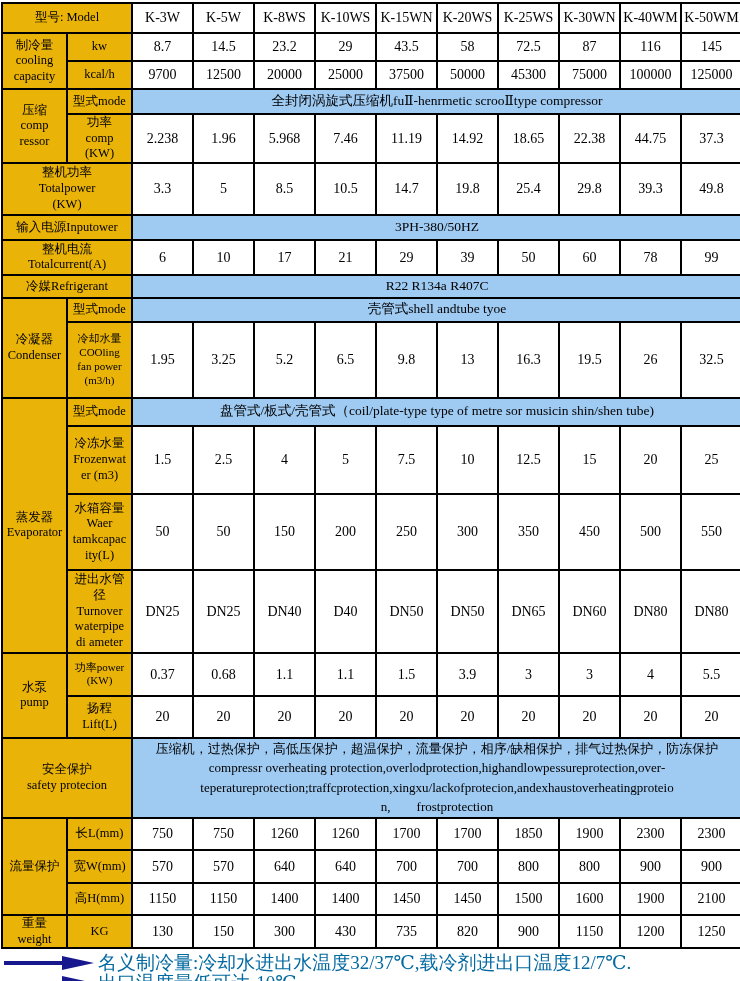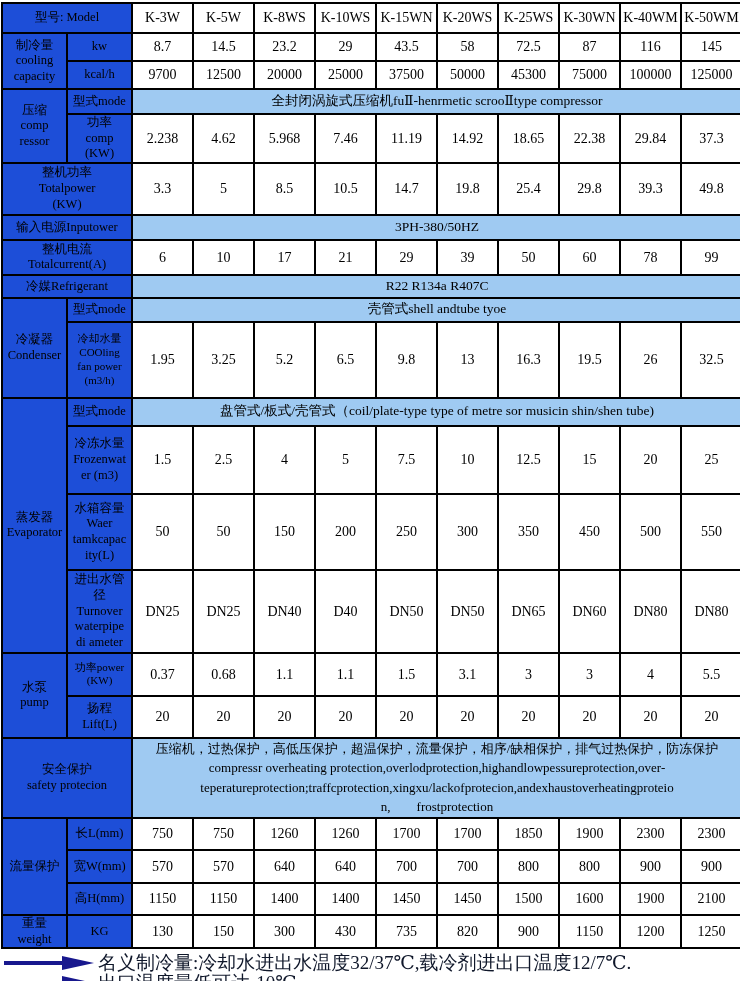--- a/index.html
+++ b/index.html
@@ -1,29 +1,29 @@
 <!DOCTYPE html>
 <html><head>
 <meta charset="utf-8">
 <style>
   html,body{margin:0;padding:0;background:#ffffff;width:740px;
     font-family:"Liberation Serif","DejaVu Serif",serif;color:#000;}
   .sheet{width:740px;padding-top:2px;box-sizing:border-box;}
   table{border-collapse:collapse;table-layout:fixed;width:738px;margin:0 1px;}
   td{border:2px solid #000;text-align:center;vertical-align:middle;
      padding:0 1px;overflow:hidden;white-space:pre-line;line-height:1.25;}
-  td.label{background:#1d4ed8;font-size:12.5px;margin-left:41px;}
+  td.label{background:#eab308;font-size:12.5px;margin-left:41px;}
   td.small{font-size:11px;}
   td.value{background:#ffffff;font-size:14px;}
   td.merged{background:#9fcaf2;font-size:13.5px;}
   td.safety{font-size:13px;line-height:1.5;}
   .notes{padding:4px 0 0 2px;}
   .note-line{display:flex;align-items:center;height:20px;}
   .note-line svg{flex:0 0 auto;margin-right:4px;}
-  .note-text{color:#0f172a;font-size:19px;line-height:20px;white-space:nowrap;}
+  .note-text{color:#0369a1;font-size:19px;line-height:20px;white-space:nowrap;}
 </style>
 </head>
 <body>
 
 <div class="sheet">
 
   <table>
     <colgroup>
         <col style="width: 65px;">
         <col style="width: 65px;">
@@ -86,28 +86,28 @@
 comp
 ressor</td>
           <td class="label">型式mode</td>
           <td colspan="10" class="merged">全封闭涡旋式压缩机fuⅡ-henrmetic scrooⅡtype compressor</td>
         </tr>
         <tr style="height: 43px;">
           <td class="label">功率
 comp
 (KW)</td>
           <td class="value">2.238</td>
-          <td class="value">4.62</td>
+          <td class="value">1.96</td>
           <td class="value">5.968</td>
           <td class="value">7.46</td>
           <td class="value">11.19</td>
           <td class="value">14.92</td>
           <td class="value">18.65</td>
           <td class="value">22.38</td>
-          <td class="value">29.84</td>
+          <td class="value">44.75</td>
           <td class="value">37.3</td>
         </tr>
         <tr style="height: 52px;">
           <td colspan="2" class="label">整机功率
 Totalpower
 (KW)</td>
           <td class="value">3.3</td>
           <td class="value">5</td>
           <td class="value">8.5</td>
           <td class="value">10.5</td>
@@ -218,21 +218,21 @@
         <tr style="height: 43px;">
           <td rowspan="2" class="label">水泵
 pump</td>
           <td class="label small">功率power
 (KW)</td>
           <td class="value">0.37</td>
           <td class="value">0.68</td>
           <td class="value">1.1</td>
           <td class="value">1.1</td>
           <td class="value">1.5</td>
-          <td class="value">3.1</td>
+          <td class="value">3.9</td>
           <td class="value">3</td>
           <td class="value">3</td>
           <td class="value">4</td>
           <td class="value">5.5</td>
         </tr>
         <tr style="height: 42px;">
           <td class="label">扬程
 Lift(L)</td>
           <td class="value">20</td>
           <td class="value">20</td>

